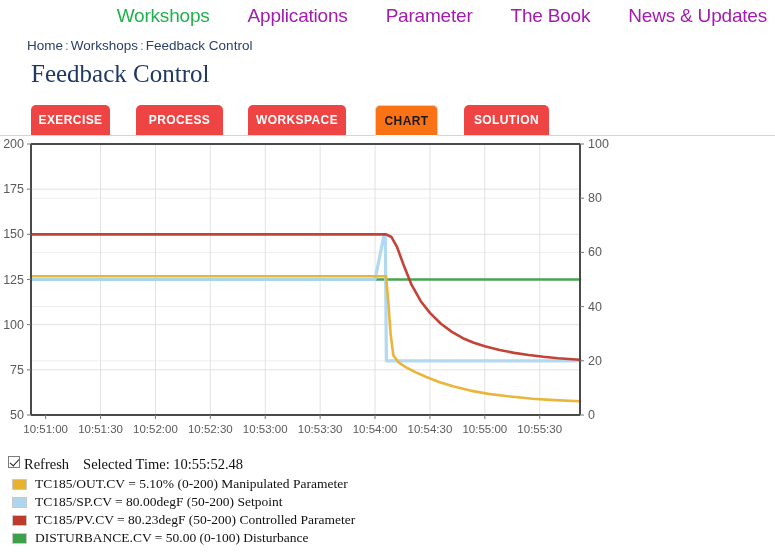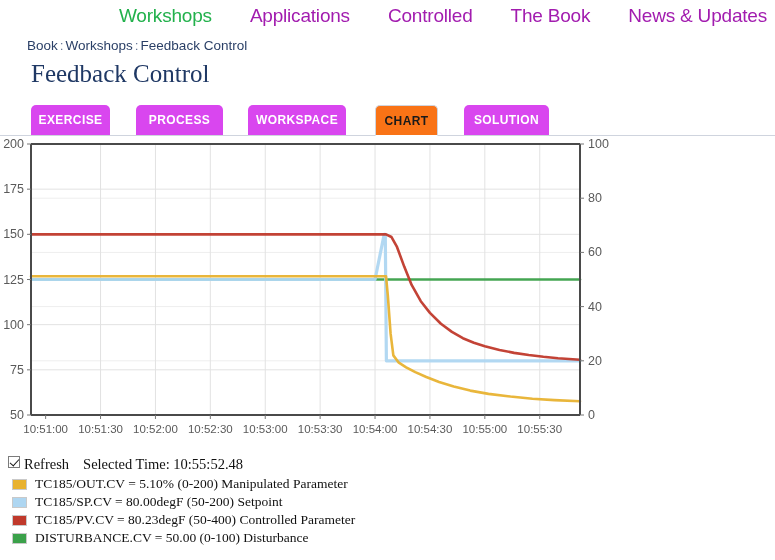--- a/index.html
+++ b/index.html
@@ -42,21 +42,21 @@
   .tabbar {
     position: absolute; left: 0; top: 100px; width: 775px; height: 36px;
   }
   .tabbar .baseline {
     position: absolute; left: 0; bottom: 0; width: 775px;
     height: 1px; background: #cfd4de;
   }
   .tab {
     position: absolute; bottom: 1px; height: 30px;
     border-radius: 5px 5px 0 0;
-    background: #d946ef;
+    background: #ef4444;
     color: #ffffff;
     font-size: 12px; font-weight: bold; letter-spacing: 0.4px;
     display: flex; align-items: center; justify-content: center;
     padding: 0 12px;
     white-space: nowrap;
   }
   .tab.active {
     background: #f97316; color: #1a1a1a; font-weight: bold;
     border: 1px solid #cfd4de; border-bottom: 1px solid #ffffff;
     bottom: 0; height: 31px; z-index: 4;
@@ -95,27 +95,27 @@
   }
 </style>
 </head>
 <body>
 
 <div id="page">
 
   <div class="topnav">
     <a class="active">Workshops</a>
     <a>Applications</a>
-    <a>Controlled</a>
+    <a>Parameter</a>
     <a>The Book</a>
     <a>News &amp; Updates</a>
   </div>
 
   <div class="breadcrumb">
-    <span>Book</span><span class="sep">:</span><span>Workshops</span><span class="sep">:</span><span>Feedback Control</span>
+    <span>Home</span><span class="sep">:</span><span>Workshops</span><span class="sep">:</span><span>Feedback Control</span>
   </div>
 
   <div class="pagetitle">Feedback Control</div>
 
   <div class="tabbar">
     <div class="baseline"></div>
     <div class="tab" style="left:31px; width:79px;">EXERCISE</div>
     <div class="tab" style="left:136px; width:87px;">PROCESS</div>
     <div class="tab" style="left:248px; width:98px;">WORKSPACE</div>
     <div class="tab active" style="left:375px; width:63px;">CHART</div>
@@ -213,21 +213,21 @@
     <div class="legend-row">
       <span class="sw" style="background: rgb(232, 178, 48);"></span>
       <span>TC185/OUT.CV = 5.10% (0-200) Manipulated Parameter</span>
     </div>
     <div class="legend-row">
       <span class="sw" style="background: rgb(174, 214, 241);"></span>
       <span>TC185/SP.CV = 80.00degF (50-200) Setpoint</span>
     </div>
     <div class="legend-row">
       <span class="sw" style="background: rgb(192, 57, 43);"></span>
-      <span>TC185/PV.CV = 80.23degF (50-400) Controlled Parameter</span>
+      <span>TC185/PV.CV = 80.23degF (50-200) Controlled Parameter</span>
     </div>
     <div class="legend-row">
       <span class="sw" style="background: rgb(59, 161, 74);"></span>
       <span>DISTURBANCE.CV = 50.00 (0-100) Disturbance</span>
     </div>
   </div>
 
 </div>
 
 </body></html>

